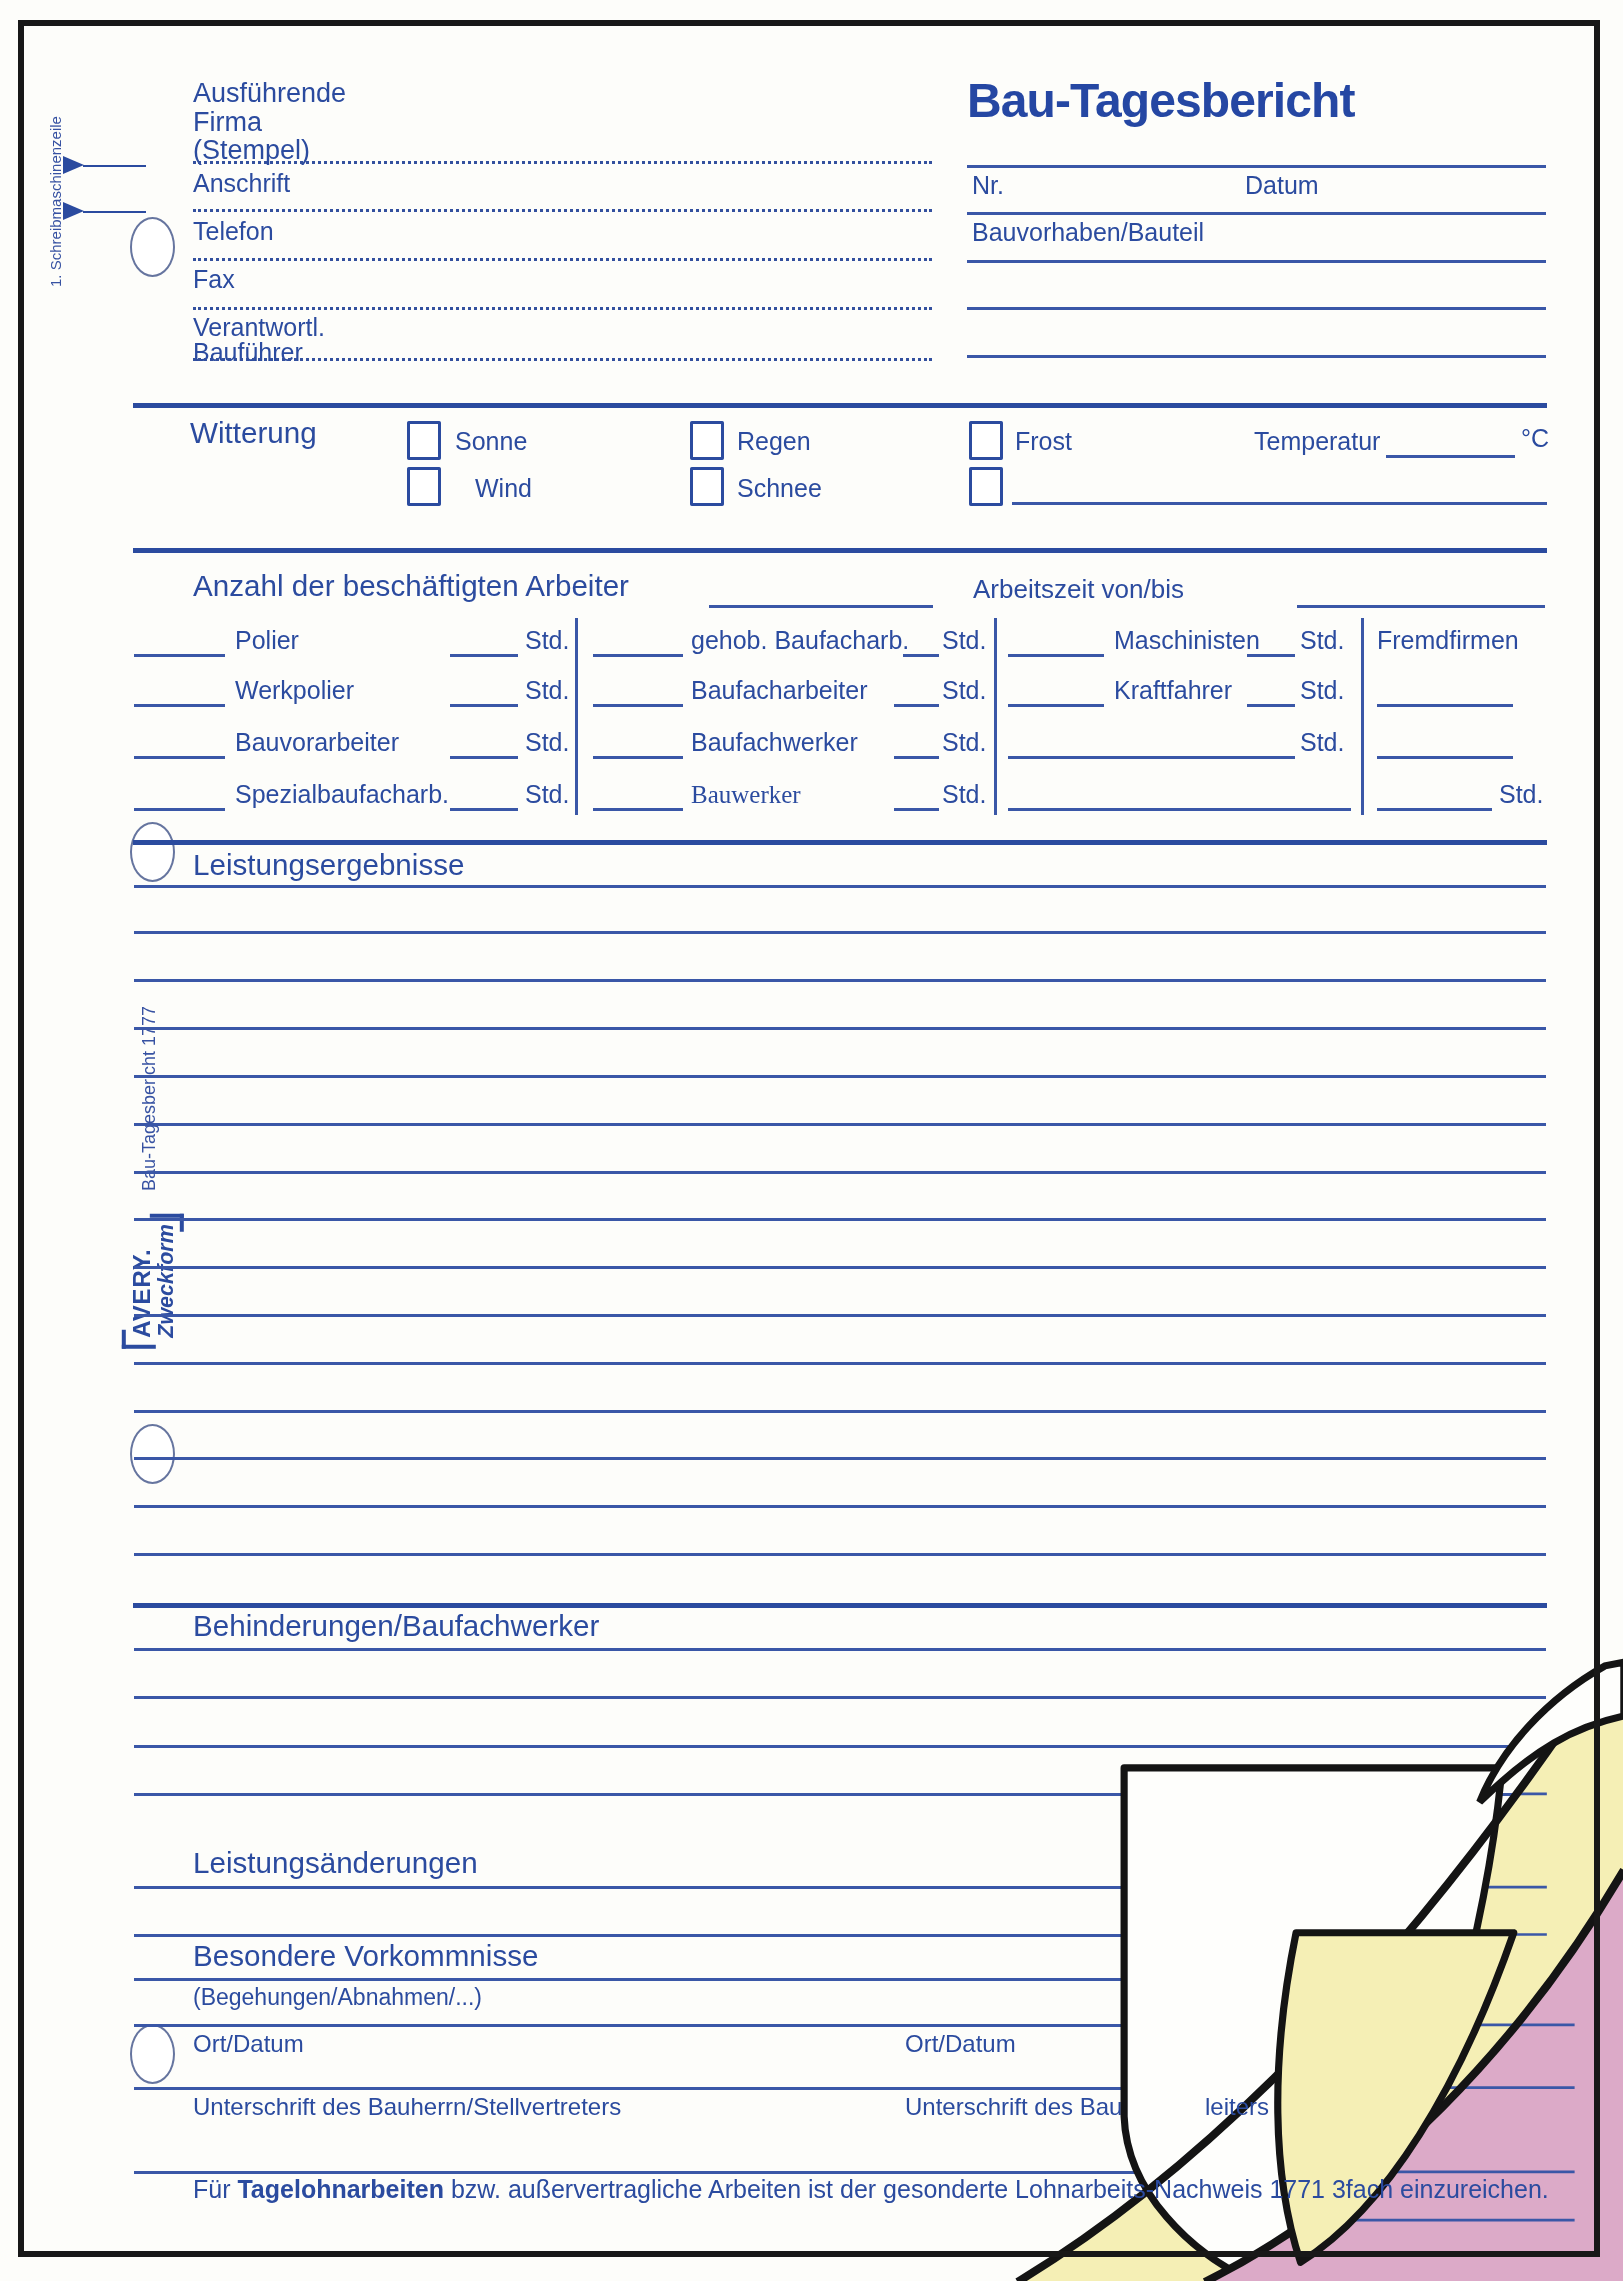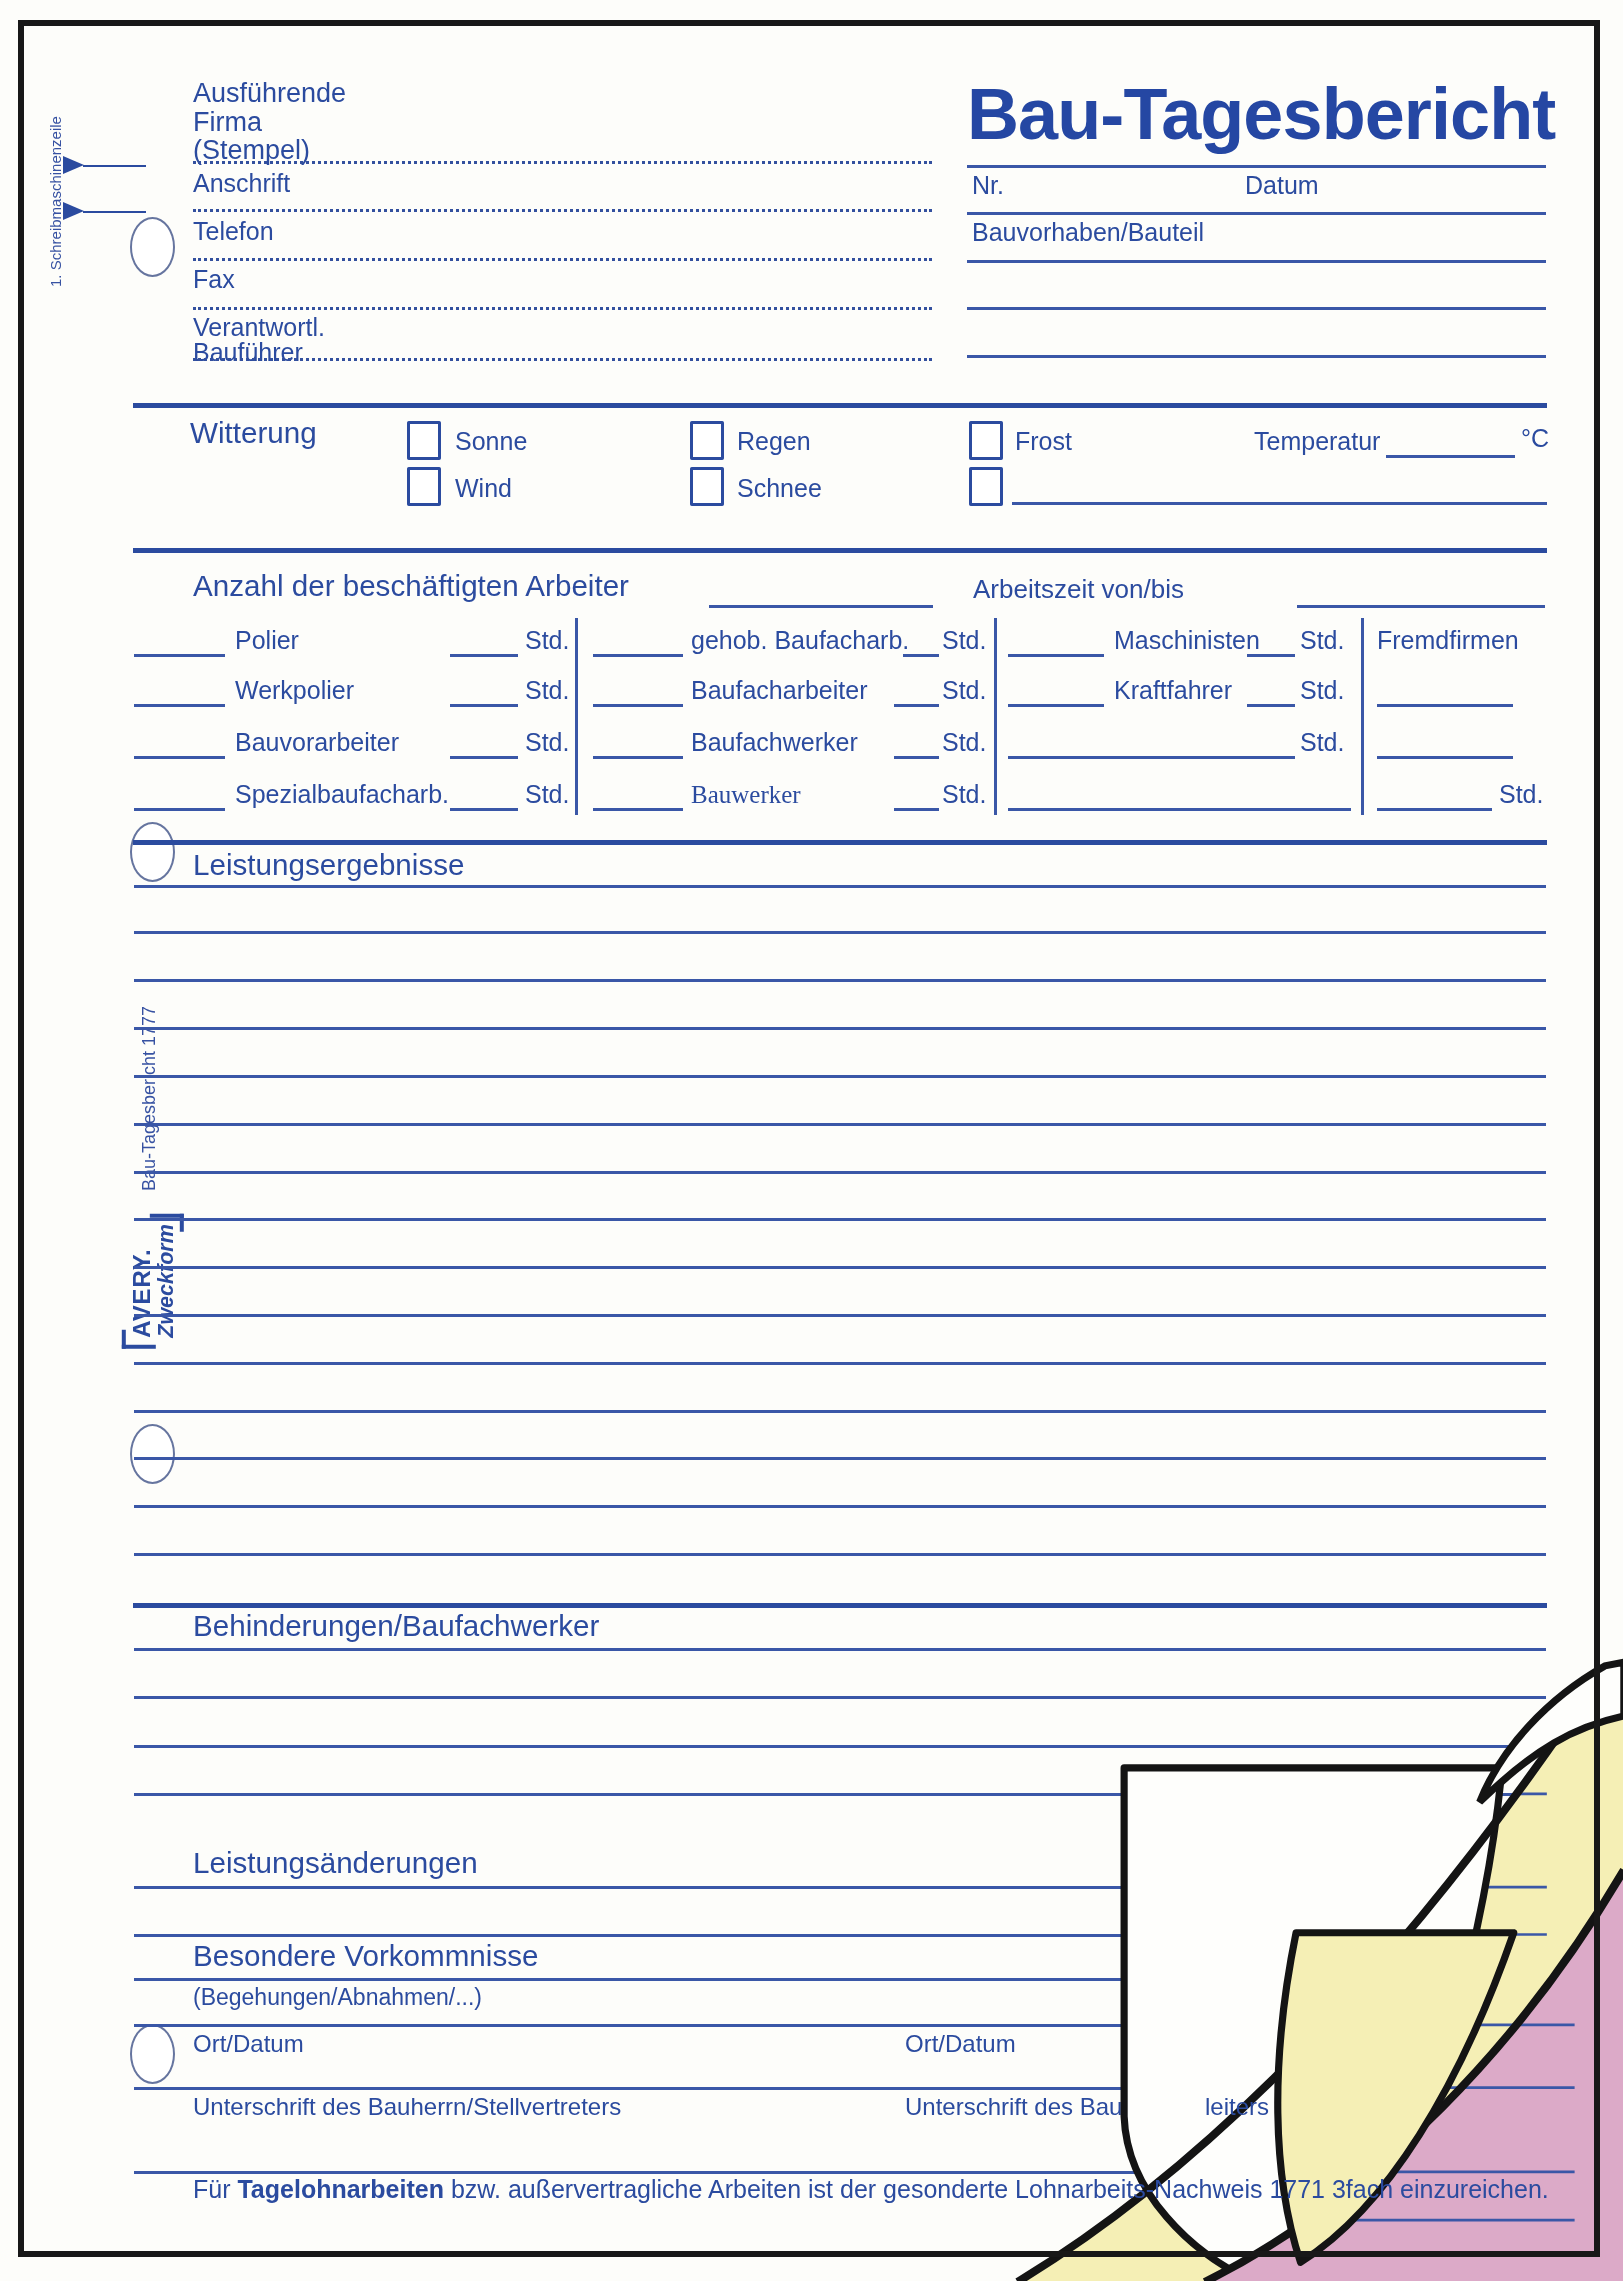--- a/index.html
+++ b/index.html
@@ -12,21 +12,21 @@
   .lbl { position:absolute; color:#2b4b9f; line-height:1.08; white-space:nowrap; }
   .hline { position:absolute; height:2.7px; background:#3a57a7; }
   .rline { position:absolute; height:2.7px; background:#3a57a7; left:134px; width:1412px; }
   .dot { position:absolute; height:0; border-bottom:3.6px dotted #33509e; }
   .sep { position:absolute; height:5.4px; background:#2b4b9f; left:133px; width:1414px; }
   .vline { position:absolute; width:2.7px; background:#3a57a7; }
   .u { position:absolute; height:2.7px; background:#3a57a7; }
   .cb { position:absolute; width:28px; height:33px; border:3.6px solid #2b4b9f; border-radius:1.8px; background:#fff; }
   .hole { position:absolute; width:41px; height:56px; border:2.7px solid #66759f; border-radius:50%; background:#fff; }
   .v-text { position:absolute; transform:rotate(-90deg); color:#3752a2; white-space:nowrap; text-align:center; }
-  .title { position:absolute; font-size:72px; font-weight:bold; letter-spacing:-0.9px; color:#2547a3; }
+  .title { position:absolute; font-size:48px; font-weight:bold; letter-spacing:-0.9px; color:#2547a3; }
   .h33 { font-size:29.6px; }
   .h29 { font-size:26px; }
   .f28 { font-size:25px; }
   .f27 { font-size:24px; }
   .f26 { font-size:23px; }
   .f30 { font-size:27px; }
   .arrow { position:absolute; left:63px; height:19.7px; }
   .arrow .tri { position:absolute; left:0; top:0; width:0; height:0;
     border-top:9.9px solid transparent; border-bottom:9.9px solid transparent;
     border-left:21.5px solid #2b4b9f; }
@@ -113,21 +113,21 @@
   <div class="lbl f28" style="left:455px; top:428px;">Sonne</div>
   <div class="cb" style="left:690px; top:421px;"></div>
   <div class="lbl f28" style="left:737px; top:428px;">Regen</div>
   <div class="cb" style="left:969px; top:421px;"></div>
   <div class="lbl f28" style="left:1015px; top:428px;">Frost</div>
   <div class="lbl f28" style="left:1254px; top:428px;">Temperatur</div>
   <div class="hline" style="left:1386px; top:455px; width:129px;"></div>
   <div class="lbl f28" style="left:1521px; top:425px;">°C</div>
 
   <div class="cb" style="left:407px; top:467px;"></div>
-  <div class="lbl f28" style="left:455px; top:475px;">Wind</div>
+  <div class="lbl f28" style="left:475px; top:475px;">Wind</div>
   <div class="cb" style="left:690px; top:467px;"></div>
   <div class="lbl f28" style="left:737px; top:475px;">Schnee</div>
   <div class="cb" style="left:969px; top:467px;"></div>
   <div class="hline" style="left:1012px; top:502px; width:535px;"></div>
 
   <div class="sep" style="top:548px;"></div>
   <div class="lbl h33" style="left:193px; top:570px;">Anzahl der beschäftigten Arbeiter</div>
   <div class="hline" style="left:709px; top:605px; width:224px;"></div>
   <div class="lbl h29" style="left:973px; top:575px;">Arbeitszeit von/bis</div>
   <div class="hline" style="left:1297px; top:605px; width:248px;"></div>

